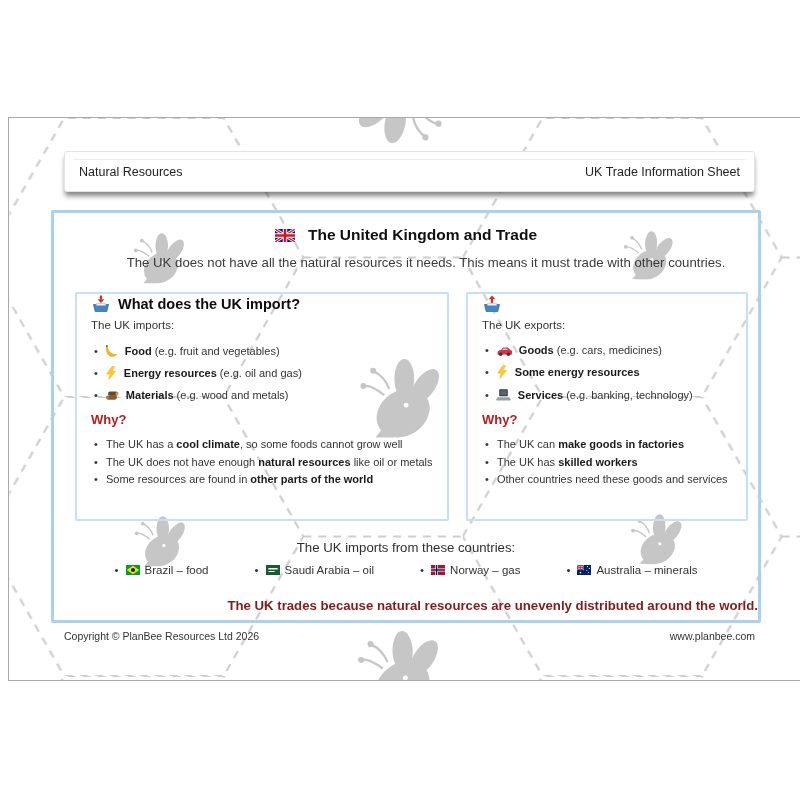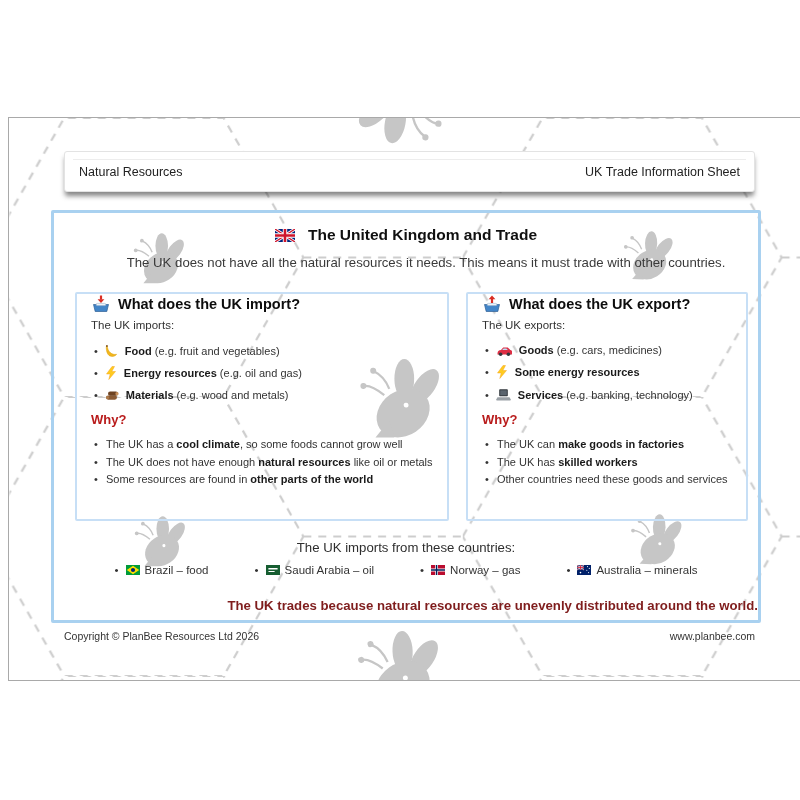--- a/index.html
+++ b/index.html
@@ -196,21 +196,20 @@
     <div class="info-box export">
       <div class="box-head">
         <span class="ico">
           <svg width="20" height="20" viewBox="0 0 20 20">
             <polygon points="2.5,10.5 17.5,10.5 15.8,17.5 4.2,17.5" fill="#4285c8" stroke="#2f5f93" stroke-width="0.7"></polygon>
             <rect x="5.2" y="9.4" width="9.6" height="2.2" rx="1" fill="#eef3f8" stroke="#9fb6cc" stroke-width="0.6"></rect>
             <path d="M10,9 V4.9" stroke="#d92d23" stroke-width="2.2"></path>
             <polygon points="6.6,5.3 13.4,5.3 10,1.5" fill="#d92d23"></polygon>
           </svg>
         </span>
-        <span>What does the UK export?</span>
       </div>
       <div class="lead">The UK exports:</div>
       <ul class="items">
         <li>
           <span class="dot">•</span>
           <span class="ico">
             <svg width="16" height="12" viewBox="0 0 16 12">
               <path d="M1.5,9.5 q0,-3.5 3.5,-3.5 l2.2,-2.6 h4.6 l2.5,2.7 q2.2,0.2 2.2,3.4 v1 h-15 z" fill="#dd2e44"></path>
               <path d="M7.6,4.4 h2.8 l1.5,1.7 h-5.8 z" fill="#bdddf4"></path>
               <circle cx="4.6" cy="10.2" r="1.8" fill="#31373d"></circle>

